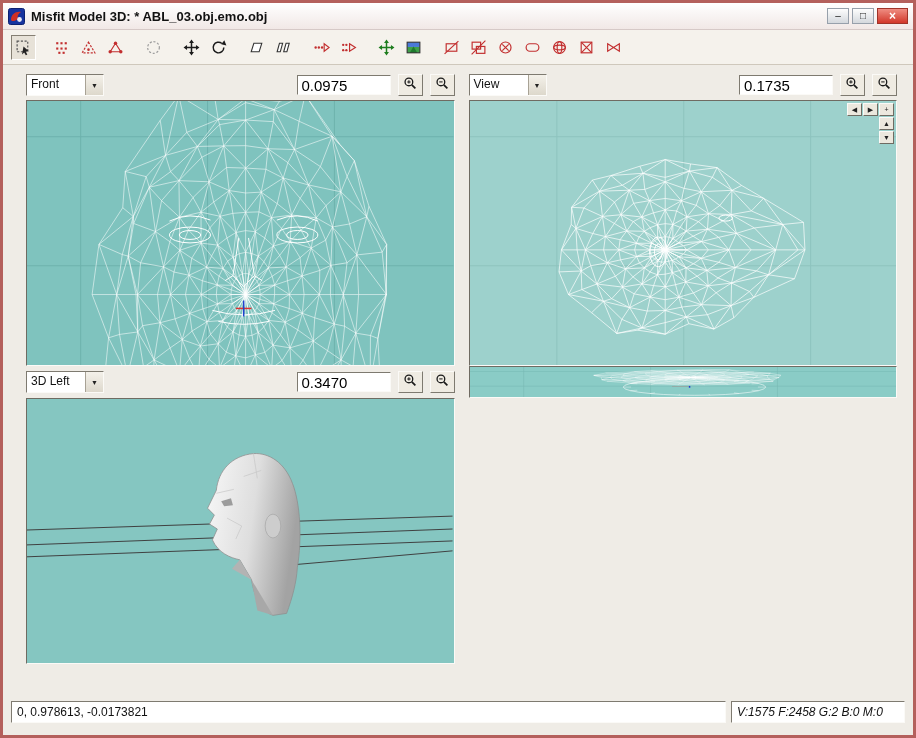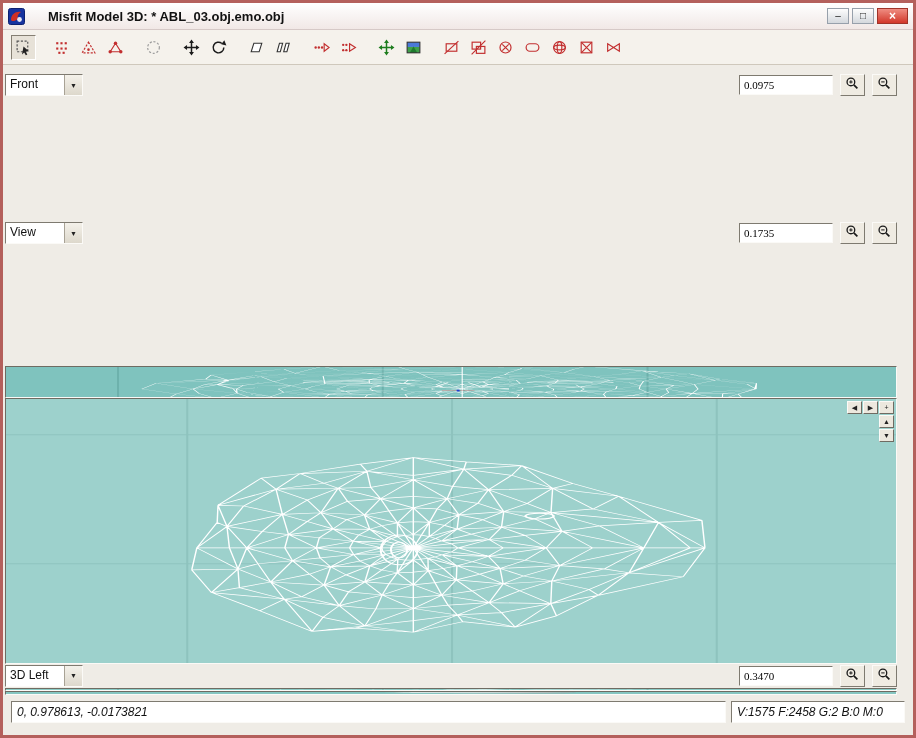--- a/index.html
+++ b/index.html
@@ -1,49 +1,49 @@
 <!DOCTYPE html>
 <html><head>
 <meta charset="utf-8">
 <style>
   html,body{margin:0;padding:0;background:#888;}
   body{width:916px;height:738px;overflow:hidden;font-family:"Liberation Sans",sans-serif;font-size:13px;color:#111;}
   .window{box-sizing:border-box;width:916px;height:738px;border:3px solid #b4605c;background:#efece6;display:flex;flex-direction:column;}
   
   .titlebar{height:26px;flex:0 0 26px;background:linear-gradient(#ffffff,#f1e8e6);display:flex;align-items:center;padding:0 5px;border-bottom:1px solid #d6c9c7;}
   .app-icon{width:17px;height:17px;display:inline-flex;}
-  .title{font-weight:bold;margin-left:23px;flex:1;white-space:nowrap;overflow:hidden;}
+  .title{font-weight:bold;margin-left:6px;flex:1;white-space:nowrap;overflow:hidden;}
   .win-btn{width:22px;height:16px;margin-left:3px;border:1px solid #97a0ab;background:linear-gradient(#fdfdfd,#d4d8dd);font-size:10px;line-height:1;display:flex;align-items:center;justify-content:center;padding:0;color:#222;font-family:"Liberation Sans",sans-serif;}
   .win-btn.close{width:31px;background:linear-gradient(#ef8d82,#d2372a);border-color:#a03328;color:#fff;font-weight:bold;font-size:12px;}
   
   .menubar{height:24px;flex:0 0 24px;display:flex;align-items:center;background:#f5f2ec;border-bottom:1px solid #dcd6cb;padding:0 6px;}
   .menu-item{padding:3px 8px;cursor:default;}
   .menu-item u{text-decoration:underline;}
   
   .toolbar{height:34px;flex:0 0 34px;display:flex;align-items:center;background:#f5f2ec;border-bottom:1px solid #cfc8bc;padding:0 8px;}
   .tb-btn{width:25px;height:25px;border:1px solid transparent;background:transparent;display:flex;align-items:center;justify-content:center;padding:0;margin-right:2px;}
   .tb-btn.pressed{border-color:#857f73 #ffffff #ffffff #857f73;background:#e7e2d8;}
   .tb-btn.gap{margin-left:11px;}
   
-  .workspace{flex:1;display:grid;grid-template-columns:1fr;grid-template-rows:30px 266px 32px 266px;column-gap:14px;padding:5px 16px 0 2px;}
+  .workspace{flex:1;display:grid;grid-template-columns:1fr 1fr;grid-template-rows:30px 266px 32px 266px;column-gap:14px;padding:5px 16px 0 23px;}
   .vp-controls{display:flex;align-items:center;}
   .combo{height:20px;width:76px;display:flex;align-items:stretch;border:1px solid;border-color:#7e7a70 #fbfaf7 #fbfaf7 #7e7a70;background:#fff;cursor:default;}
   .combo .lbl{flex:1;padding:2px 4px;font-size:12px;white-space:nowrap;overflow:hidden;}
   .combo .arrow{width:17px;background:linear-gradient(#f4f1ea,#ddd8cc);border-left:1px solid #a9a background:#eee;border-left:1px solid #a8a295;display:flex;align-items:center;justify-content:center;font-size:7px;color:#222;}
-  .zoom-field{margin-left:auto;width:84px;height:16px;border:1px solid;border-color:#7e7a70 #fbfaf7 #fbfaf7 #7e7a70;background:#fff;font-size:11px;padding:1px 4px;font-family:Liberation Serif, serif;}
+  .zoom-field{margin-left:auto;width:84px;height:16px;border:1px solid;border-color:#7e7a70 #fbfaf7 #fbfaf7 #7e7a70;background:#fff;font-size:15px;padding:1px 4px;font-family:Liberation Sans, sans-serif;}
   .zoom-btn{width:25px;height:22px;margin-left:7px;border:1px solid;border-color:#fbfaf7 #7e7a70 #7e7a70 #fbfaf7;background:#efebe2;display:flex;align-items:center;justify-content:center;padding:0;}
   .vp-canvas{position:relative;overflow:hidden;border:1px solid;border-color:#6f6b62 #fbfaf7 #fbfaf7 #6f6b62;}
   .vp-canvas svg.wire{position:absolute;left:0;top:0;width:100%;height:100%;display:block;}
   .nav-overlay{position:absolute;top:2px;right:2px;display:flex;flex-direction:column;align-items:flex-end;gap:1px;z-index:2;}
   .nav-row{display:flex;gap:1px;}
   .nav-btn{width:15px;height:13px;font-size:7px;display:flex;align-items:center;justify-content:center;border:1px solid;border-color:#fbfaf7 #6f6b62 #6f6b62 #fbfaf7;background:#ece8de;padding:0;color:#222;}
   
   .statusbar{flex:0 0 34px;display:flex;align-items:flex-start;gap:5px;padding:6px 8px 0 8px;}
   .status-field{box-sizing:border-box;height:22px;border:1px solid;border-color:#7e7a70 #fbfaf7 #fbfaf7 #7e7a70;background:#fff;font-size:12px;padding:3px 5px;white-space:nowrap;overflow:hidden;}
-  .status-field.coords{flex:1;font-style:italic;}
+  .status-field.coords{flex:1;}
   .status-field.stats{width:174px;font-style:italic;}
 </style>
 </head>
 <body>
 
 <div class="window" style="border-color: rgb(180, 96, 92);">
 
   <div class="titlebar">
     <span class="app-icon">
       <svg viewBox="0 0 17 17" width="17" height="17">

